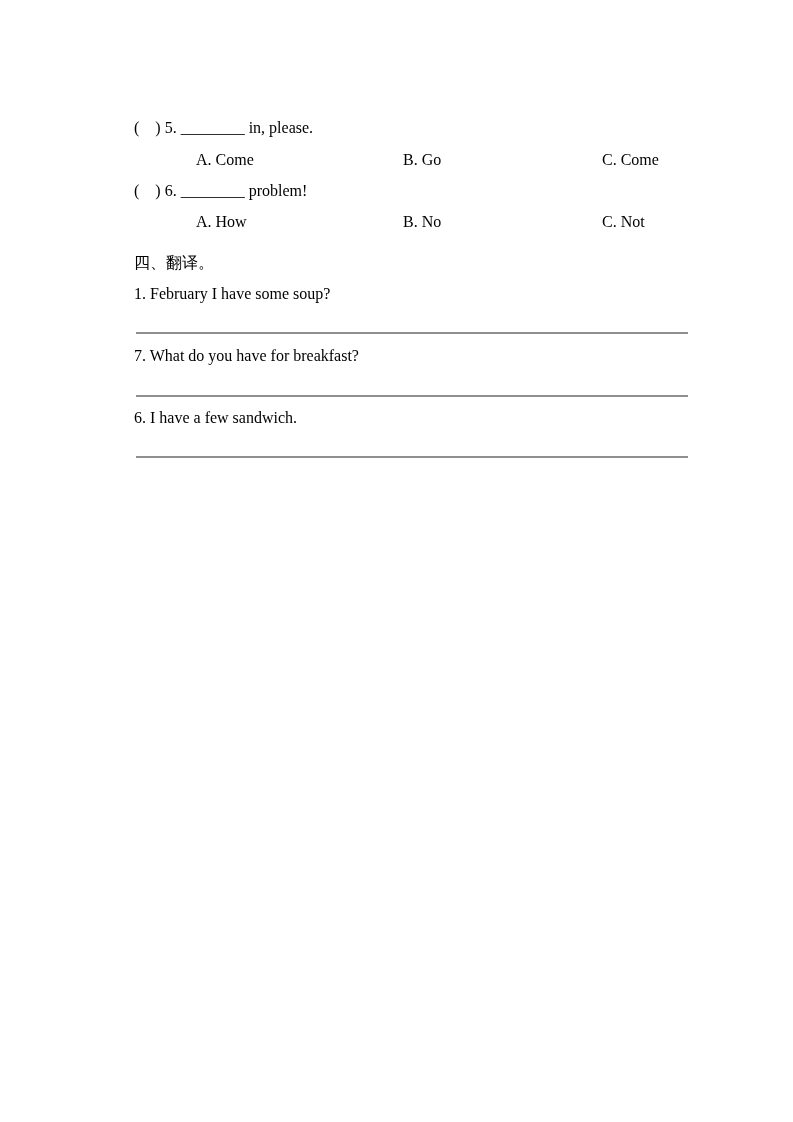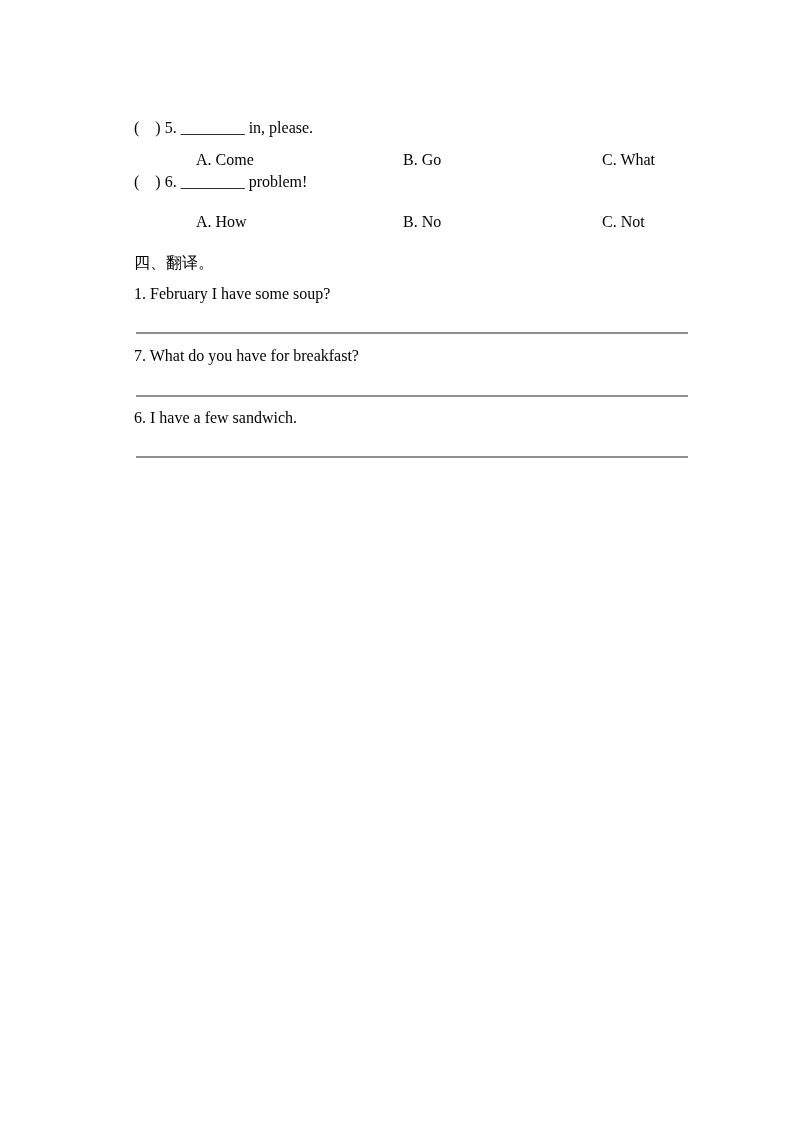--- a/index.html
+++ b/index.html
@@ -52,24 +52,24 @@
 
 <div class="page">
 
   <section>
 
     <div class="line" style="top:102px">(    ) 5. ________ in, please.</div>
 
     <div class="line options" style="top:134px">
       <span class="opt col-a">A. Come</span>
       <span class="opt col-b">B. Go</span>
-      <span class="opt col-c">C. What</span>
+      <span class="opt col-c">C. Come</span>
     </div>
 
-    <div class="line" style="top:156px">(    ) 6. ________ problem!</div>
+    <div class="line" style="top:165px">(    ) 6. ________ problem!</div>
 
     <div class="line options" style="top:196px">
       <span class="opt col-a">A. How</span>
       <span class="opt col-b">B. No</span>
       <span class="opt col-c">C. Not</span>
     </div>
 
   </section>
 
   <section>

